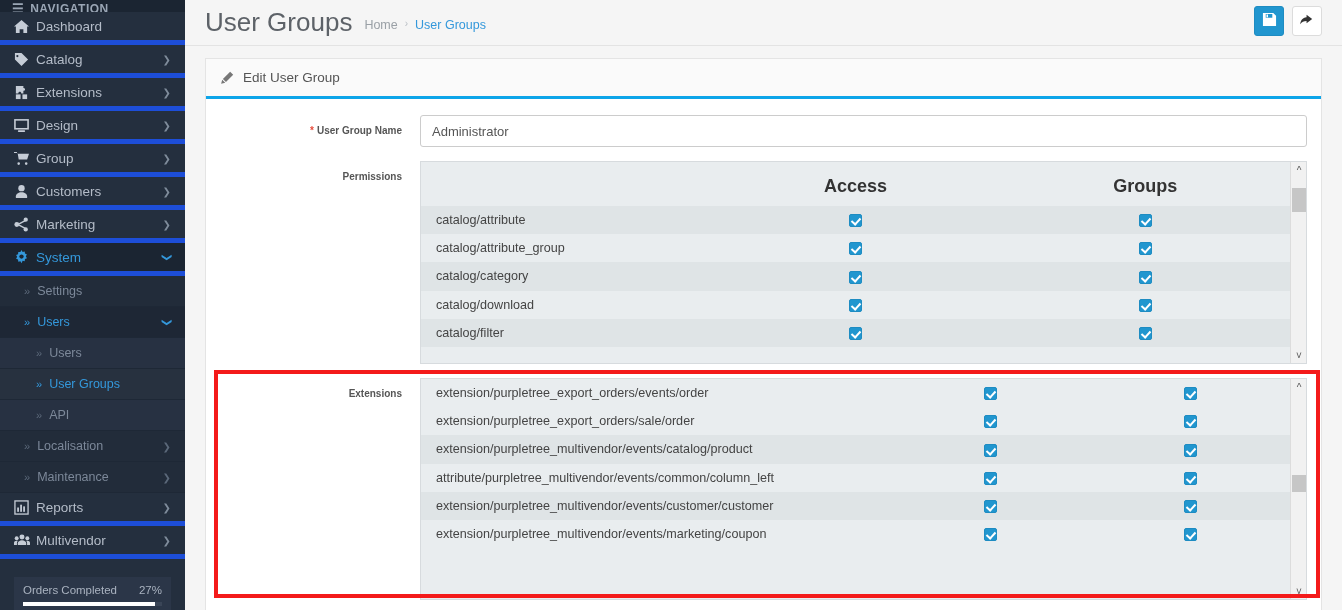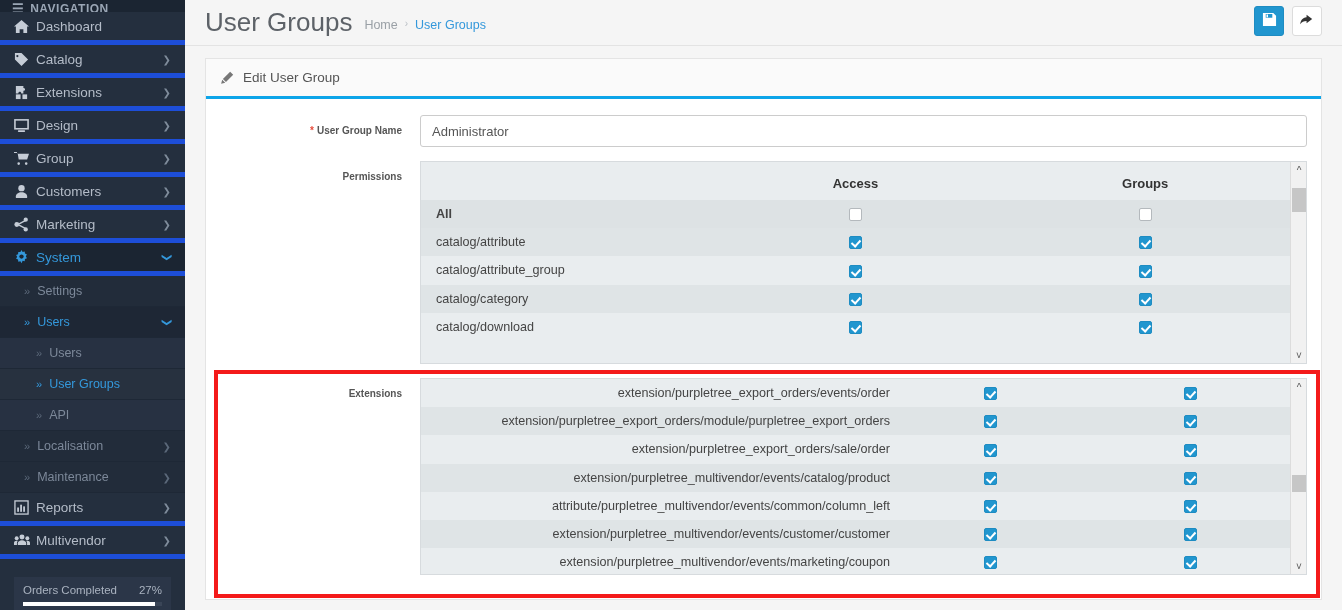--- a/index.html
+++ b/index.html
@@ -165,21 +165,21 @@
   .scrollbox {
     border: 1px solid #d7dbde;
     background: #e9edef;
     position: relative;
     display: flex;
     overflow: hidden;
   }
   .scrollbox .inner { flex: 1 1 auto; overflow: hidden; }
   .perm-table { width: 100%; border-collapse: collapse; table-layout: fixed; }
   .perm-table th {
-    font-size: 13px; color: #333; font-weight: bold;
+    font-size: 18px; color: #333; font-weight: bold;
     padding: 14px 0 9px 0; text-align: center;
     background: #e9edef;
   }
   .perm-table th.lbl { text-align: left; padding-left: 15px; }
   .perm-table td {
     font-size: 12.6px; color: #444;
     padding: 7px 0; height: 27.5px;
   }
   .perm-table td.lbl { padding-left: 15px; }
   .perm-table td.ck { text-align: center; width: 200px; }
@@ -469,71 +469,66 @@
               <div class="inner">
                 <table class="perm-table">
                   <thead>
                     <tr>
                       <th class="lbl"></th>
                       <th>Access</th>
                       <th>Groups</th>
                     </tr>
                   </thead>
                   <tbody id="permBody">
-                      <tr class="all odd">
-                        <td class="lbl">All</td>
-                        <td class="ck"><span class="cbx"></span></td>
-                        <td class="ck"><span class="cbx"></span></td>
-                      </tr>
                       <tr class="even">
                         <td class="lbl">catalog/attribute</td>
                         <td class="ck"><span class="cbx on"></span></td>
                         <td class="ck"><span class="cbx on"></span></td>
                       </tr>
                       <tr class="odd">
                         <td class="lbl">catalog/attribute_group</td>
                         <td class="ck"><span class="cbx on"></span></td>
                         <td class="ck"><span class="cbx on"></span></td>
                       </tr>
                       <tr class="even">
                         <td class="lbl">catalog/category</td>
                         <td class="ck"><span class="cbx on"></span></td>
                         <td class="ck"><span class="cbx on"></span></td>
                       </tr>
                       <tr class="odd">
                         <td class="lbl">catalog/download</td>
+                        <td class="ck"><span class="cbx on"></span></td>
+                        <td class="ck"><span class="cbx on"></span></td>
+                      </tr>
+                      <tr class="even">
+                        <td class="lbl">catalog/filter</td>
                         <td class="ck"><span class="cbx on"></span></td>
                         <td class="ck"><span class="cbx on"></span></td>
                       </tr>
                     </tbody>
                 </table>
               </div>
               <div class="vbar">
                 <span class="arr up">^</span>
                 <span class="thumb" id="permThumb" style="height: 24px; top: 26px;"></span>
                 <span class="arr down">˅</span>
               </div>
             </div>
           </div>
         </div>
 
         <div class="form-row ext-wrap">
           <div class="form-label">Extensions</div>
           <div class="form-ctl">
-            <div class="scrollbox" style="height:197px;text-align:right;">
+            <div class="scrollbox" style="height:222px;">
               <div class="inner">
                 <table class="perm-table">
                   <tbody id="extBody">
                       <tr class="odd">
                         <td class="lbl">extension/purpletree_export_orders/events/order</td>
-                        <td class="ck"><span class="cbx on"></span></td>
-                        <td class="ck"><span class="cbx on"></span></td>
-                      </tr>
-                      <tr class="even">
-                        <td class="lbl">extension/purpletree_export_orders/module/purpletree_export_orders</td>
                         <td class="ck"><span class="cbx on"></span></td>
                         <td class="ck"><span class="cbx on"></span></td>
                       </tr>
                       <tr class="odd">
                         <td class="lbl">extension/purpletree_export_orders/sale/order</td>
                         <td class="ck"><span class="cbx on"></span></td>
                         <td class="ck"><span class="cbx on"></span></td>
                       </tr>
                       <tr class="even">
                         <td class="lbl">extension/purpletree_multivendor/events/catalog/product</td>

